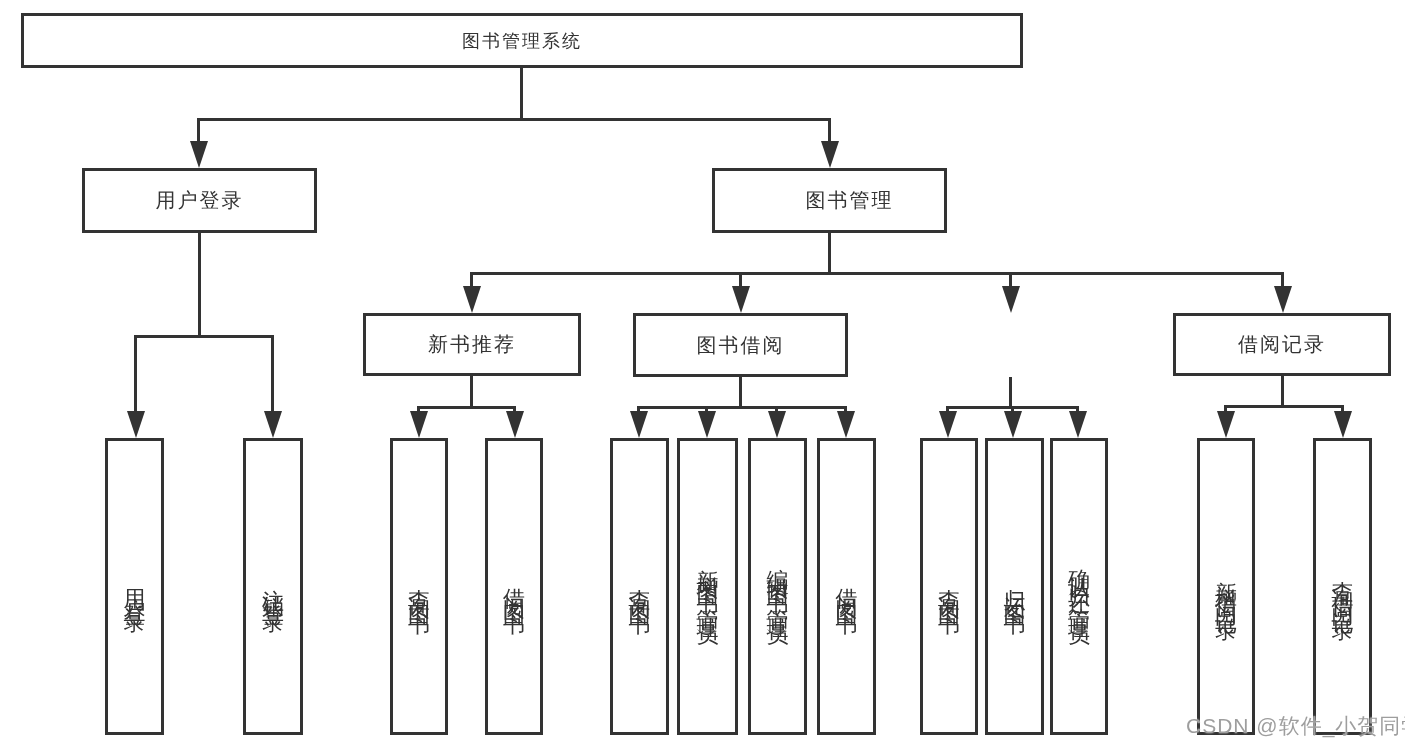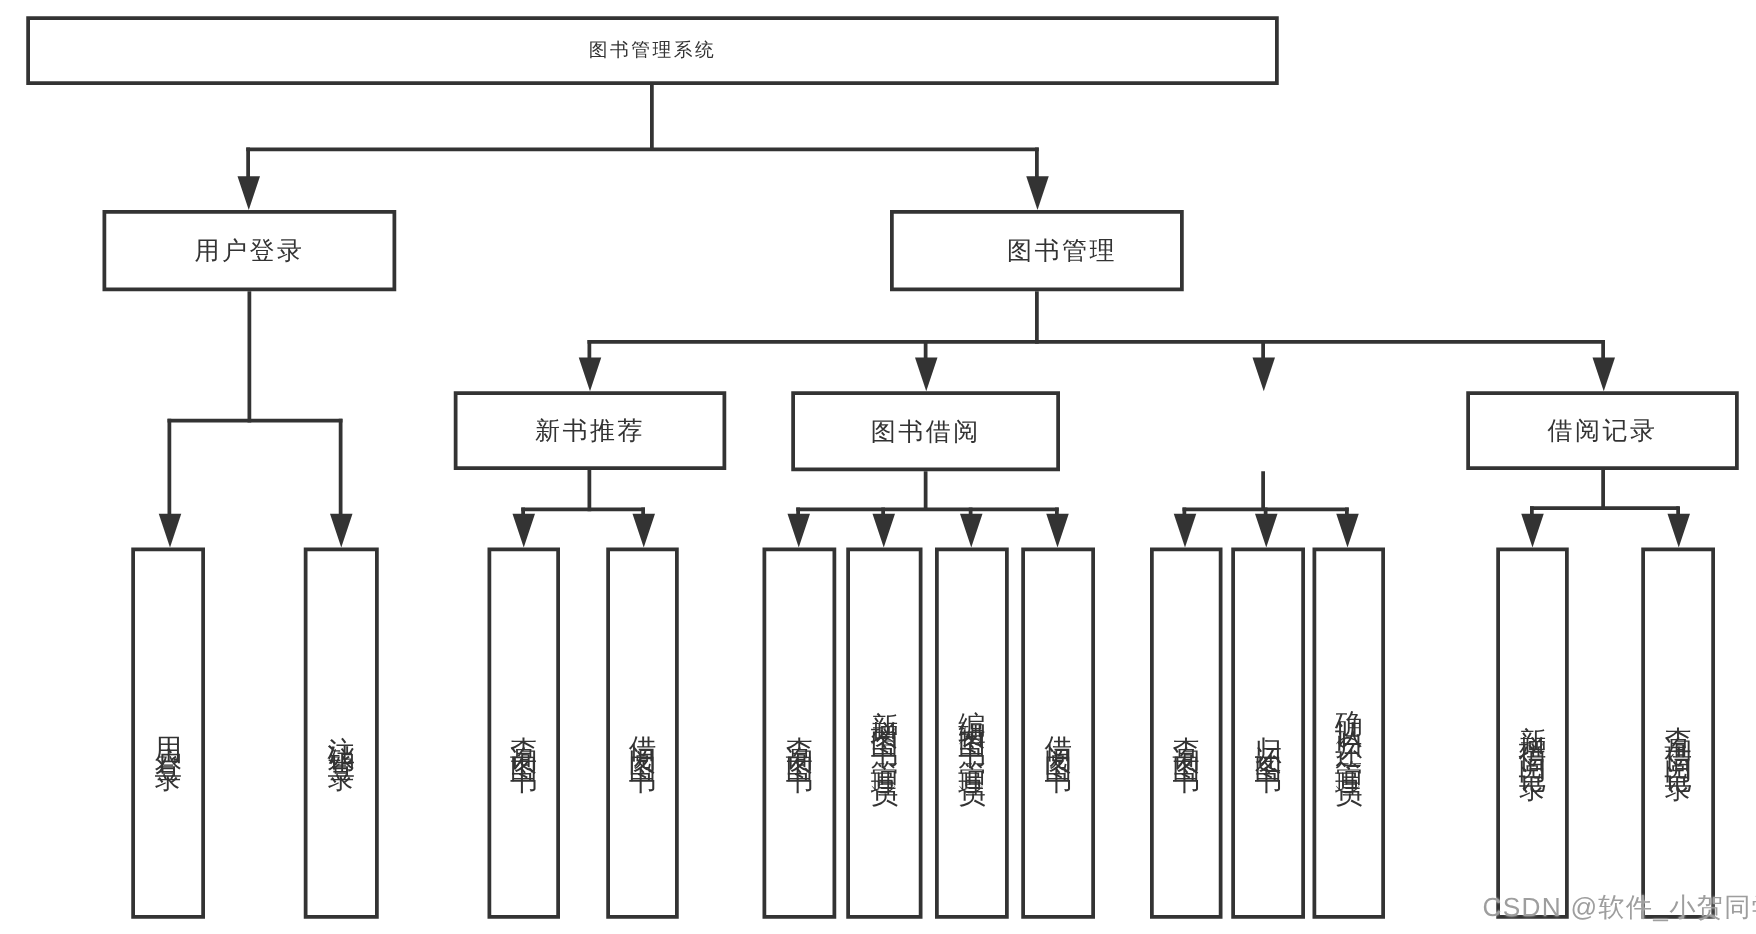--- a/index.html
+++ b/index.html
@@ -6,21 +6,21 @@
   #stage{
     position:relative;width:1405px;height:747px;background:#ffffff;
     font-family:"Liberation Sans","DejaVu Sans",sans-serif;color:#333;
     overflow:hidden;
   }
   .node{
     position:absolute;background:#fff;border:3px solid #333;box-sizing:border-box;
     display:flex;align-items:center;justify-content:center;color:#333;
   }
   .h-node{font-size:20px;letter-spacing:2px;}
-  .root-node{font-size:15px;letter-spacing:2px;}
+  .root-node{font-size:18px;letter-spacing:2px;}
   .v-node span{
     writing-mode:vertical-rl;text-orientation:mixed;
     font-size:22px;letter-spacing:8px;line-height:1;
   }
   .vl{position:absolute;width:3px;background:#333;}
   .hl{position:absolute;height:3px;background:#333;}
   .arrow{
     position:absolute;width:0;height:0;
     border-left:9px solid transparent;border-right:9px solid transparent;
     border-top:27px solid #333;

